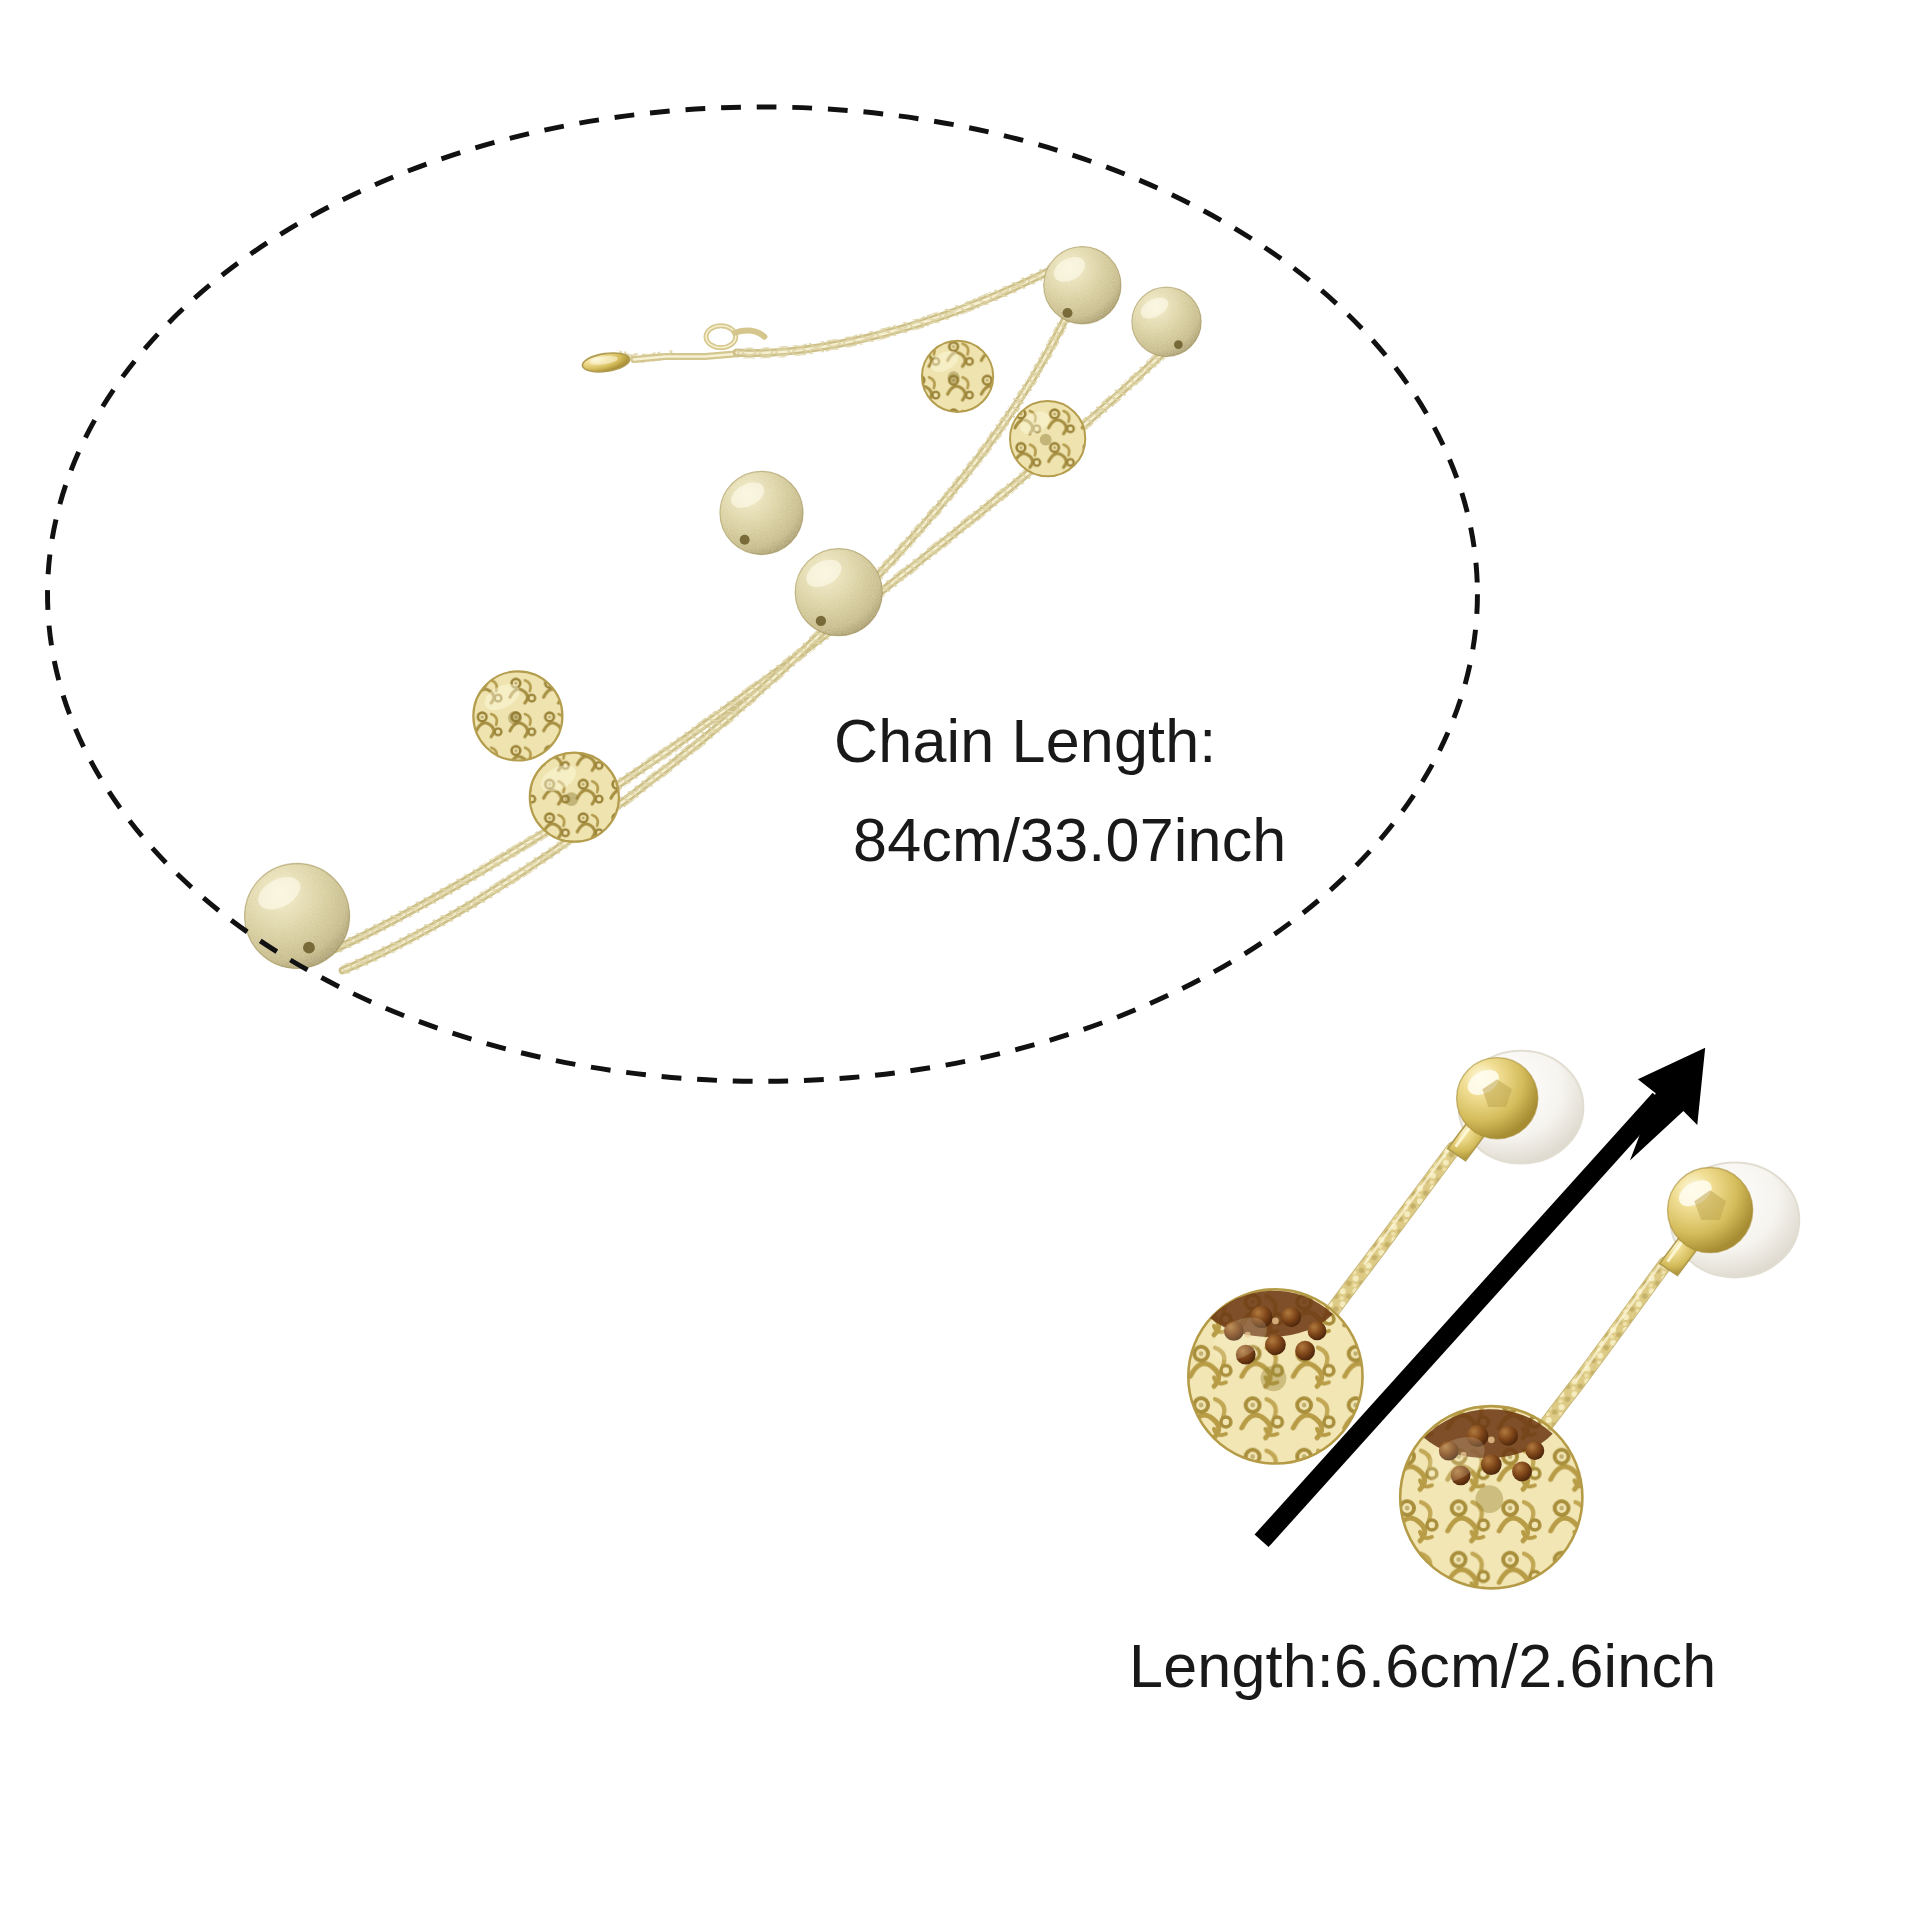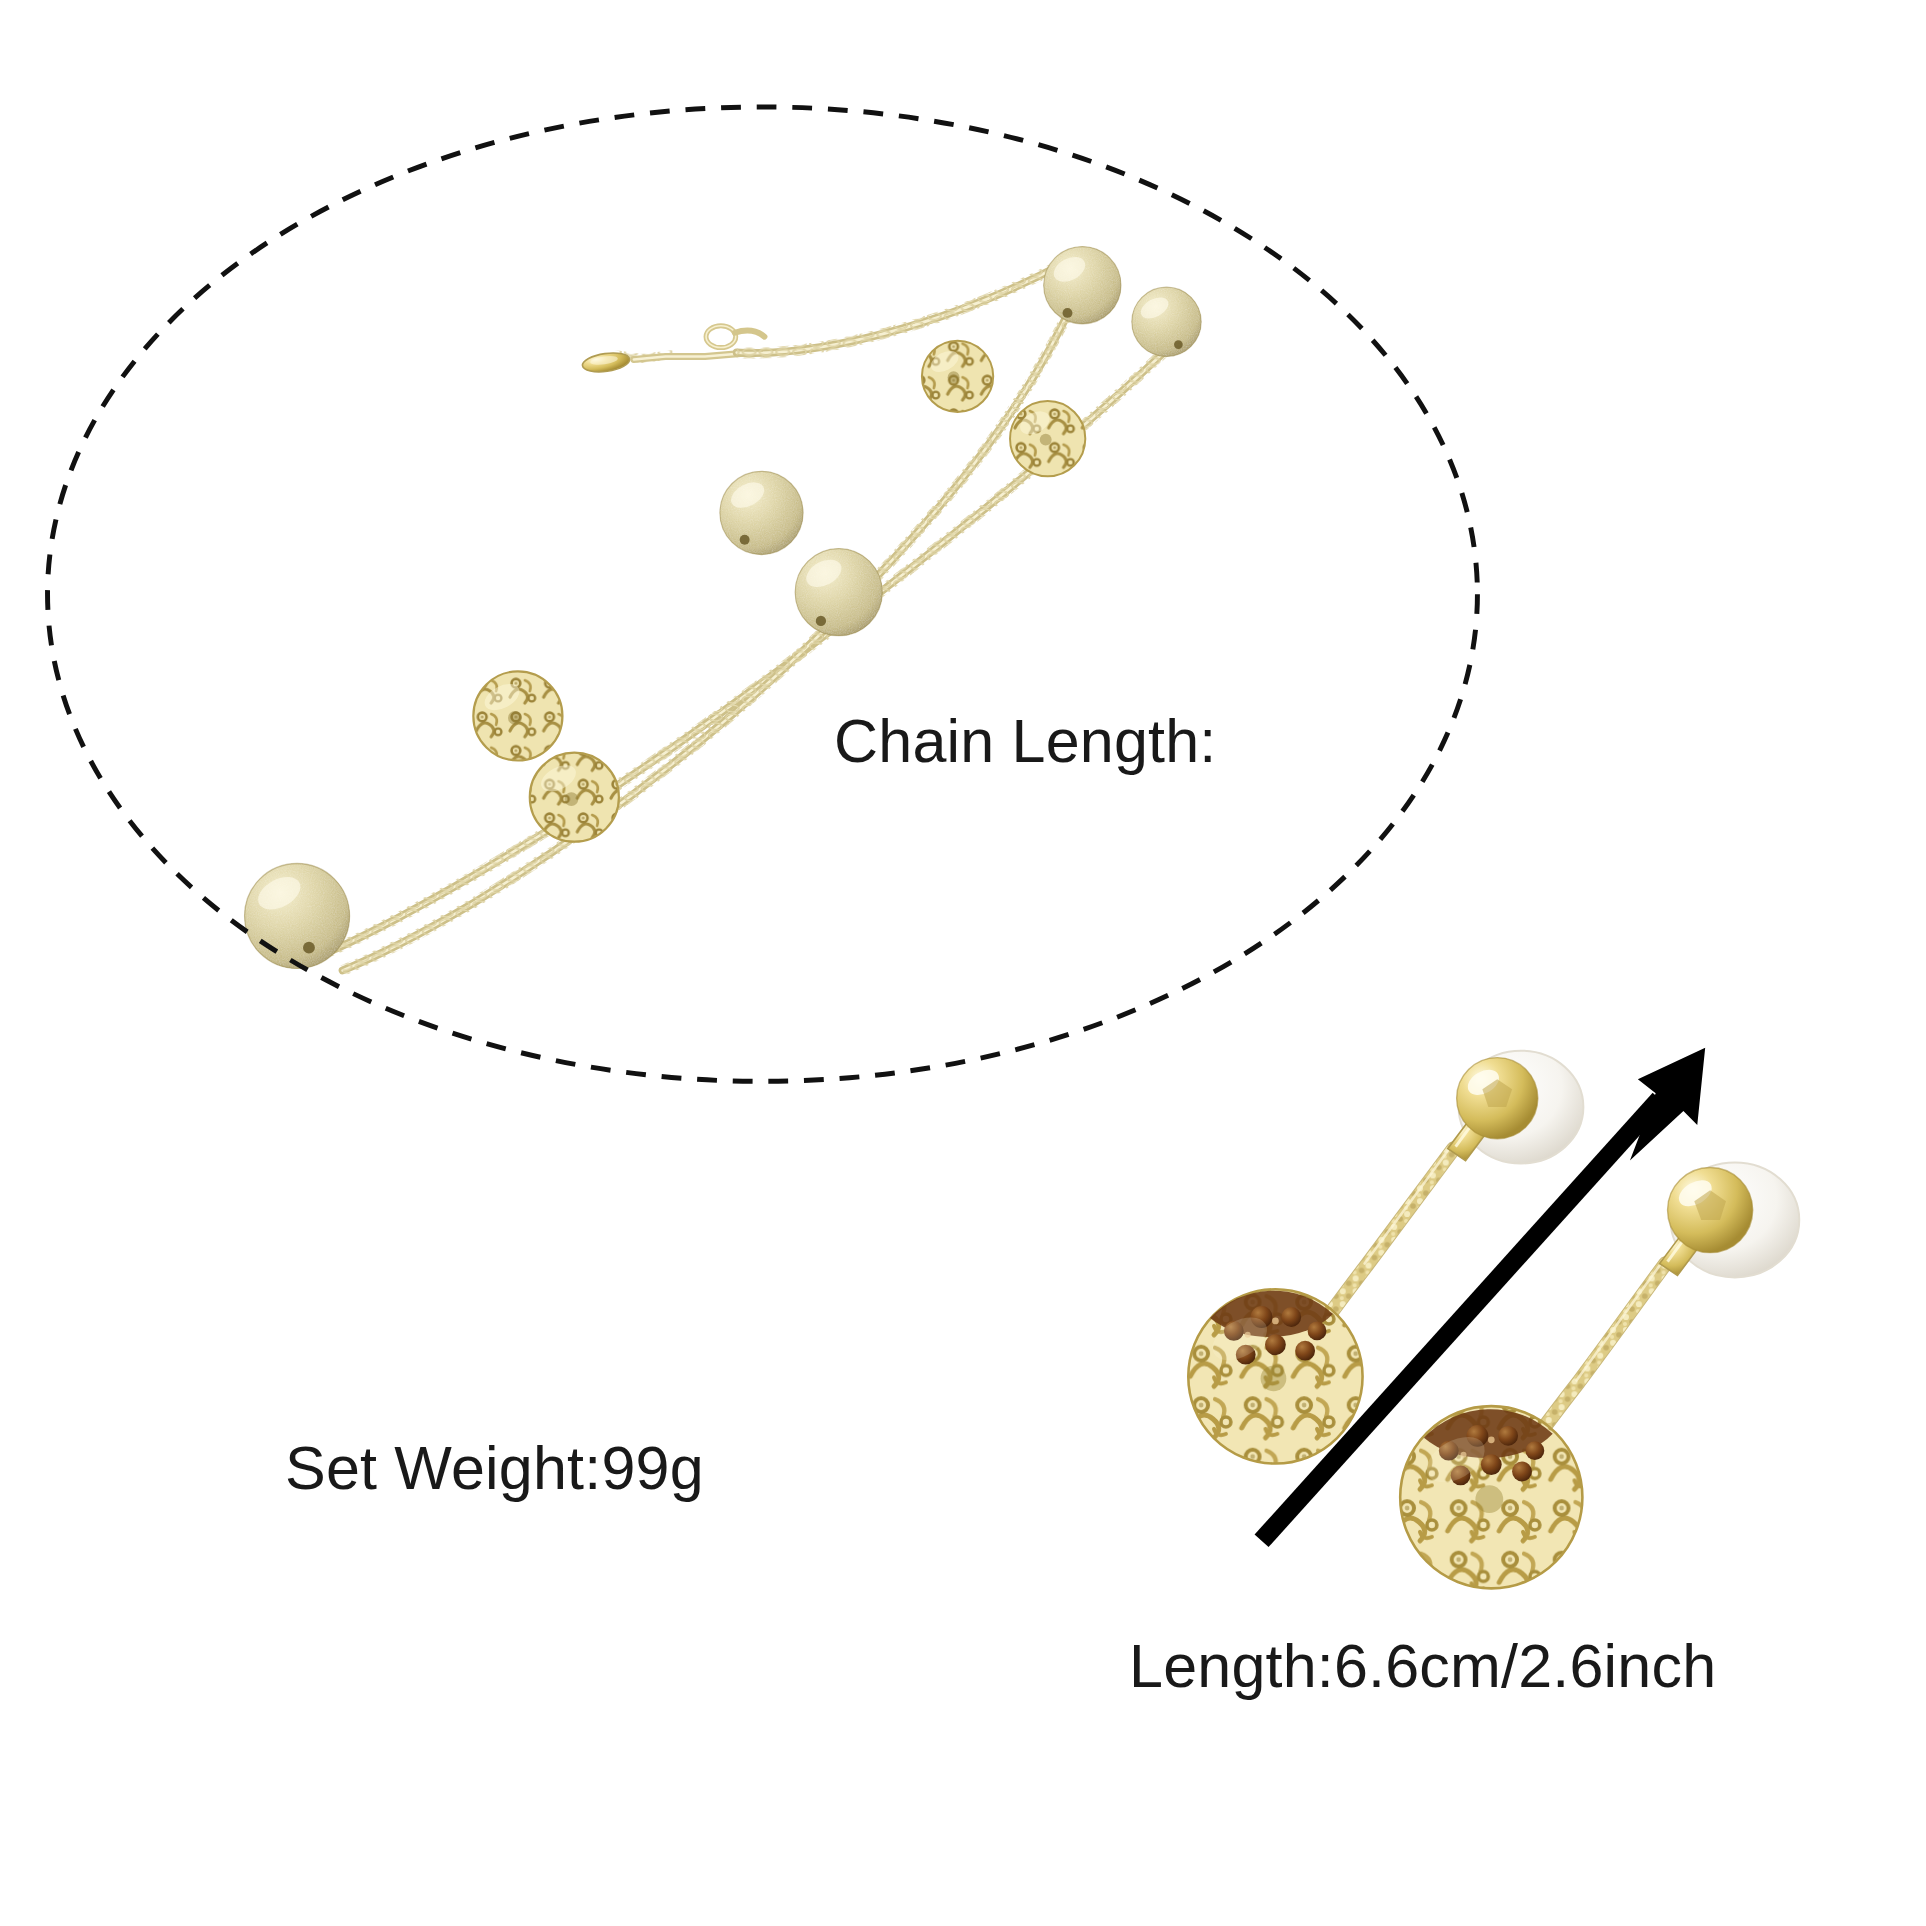--- a/index.html
+++ b/index.html
@@ -304,19 +304,19 @@
     <ellipse cx="770" cy="600" rx="722" ry="492" fill="none" stroke="#111111" stroke-width="5" stroke-dasharray="20 16" stroke-linecap="butt"></ellipse>
 
     <g>
       <path d="M 1274 1556 L 1676 1110" fill="none" stroke="#000000" stroke-width="19" stroke-linecap="butt"></path>
       <path d="M 1722 1058 L 1654 1090 L 1672 1104 L 1646 1172 L 1700 1122 L 1714 1136 Z" fill="#000000"></path>
     </g>
   </svg>
 
   <div class="txt" id="chain-length-line1">Chain Length:</div>
 
-
-  <div class="txt" id="set-weight-text">Set Weight:99g</div>
+  <div class="txt" id="chain-length-line2">84cm/33.07inch</div>
+
 
   <div class="txt" id="earring-length-text">Length:6.6cm/2.6inch</div>
 
 </div>
 
 
 </body></html>

